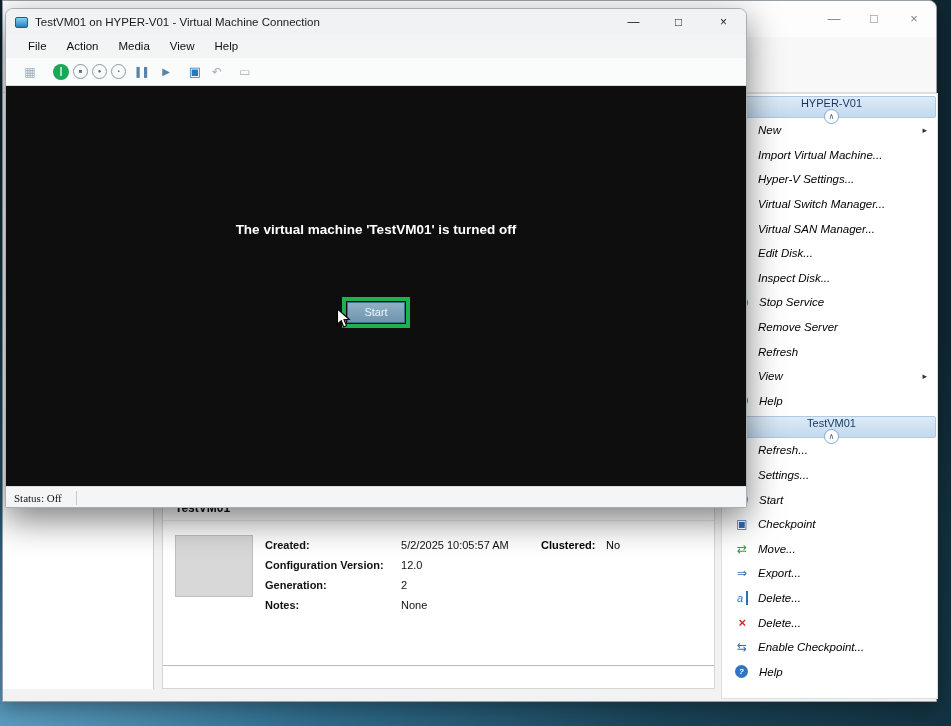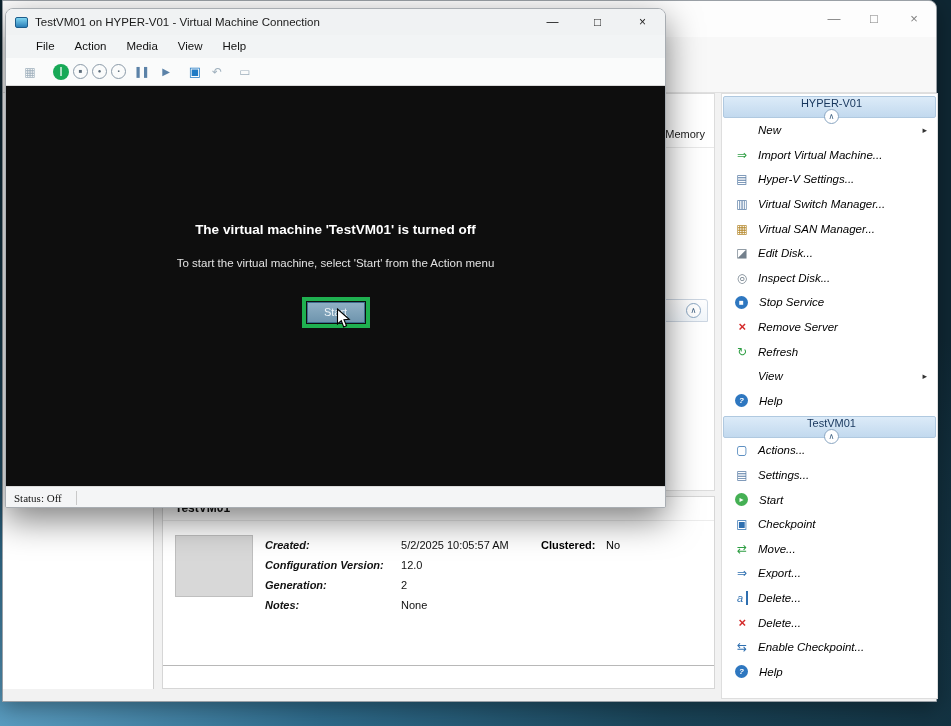--- a/index.html
+++ b/index.html
@@ -23,21 +23,21 @@
     background:linear-gradient(#ffffff,#f0f5fa); border:1px solid #ccd6e2; border-radius:3px 3px 0 0; }
   .chev { position:absolute; right:6px; top:3px; width:15px; height:15px; border:1px solid #8aa6c2; border-radius:50%;
     background:#fff; color:#3d5f80; font-size:8px; line-height:14px; text-align:center; }
 
   .left-pane { position:absolute; left:0; top:92px; width:151px; height:596px; background:#fff; border-right:1px solid #cfcfcf; }
 
   .details { position:absolute; left:159px; top:495px; width:553px; height:193px; background:#fff; border:1px solid #d6d6d6; }
   .details-hd { padding:4px 12px 5px; font-size:12px; font-weight:bold; color:#111; border-bottom:1px solid #ececec; }
   .thumb { position:absolute; left:12px; top:38px; width:78px; height:62px; background:#d8d8d8; border:1px solid #bfbfbf; }
   .frow { position:absolute; left:102px; font-size:11px; color:#111; white-space:nowrap; }
-  .frow .flabel { display:inline-block; width:133px; font-weight:bold;font-style:italic; }
+  .frow .flabel { display:inline-block; width:133px; font-weight:bold; }
   .r1{top:42px} .r2{top:62px} .r3{top:82px} .r4{top:102px}
   .clrow { position:absolute; left:378px; top:42px; font-size:11px; white-space:nowrap; }
   .clrow .flabel { display:inline-block; width:62px; font-weight:bold; }
   .tabs-line { position:absolute; left:0; right:0; top:168px; border-top:1px solid #b8b8b8; }
   .dtabs { position:absolute; left:8px; top:168px; display:flex; }
   .dtab { border:1px solid #b8b8b8; border-top:none; background:#f4f4f4; padding:3px 9px 4px; font-size:11px; color:#222; margin-right:2px; position:relative; }
   .dtab.active { background:#fff; }
   .dtab.active::before { content:""; position:absolute; top:-1px; left:0; right:0; height:1px; background:#fff; }
 
   
@@ -51,30 +51,30 @@
   .ai { flex:0 0 16px; text-align:center; font-size:12px; margin-right:8px; line-height:14px; }
   .c-green{color:#2f9e44} .c-blue{color:#2e6fb0} .c-slate{color:#5b7ea6} .c-gold{color:#b5892e} .c-gray{color:#73808c}
   .c-red{color:#d42a2a; font-weight:bold; font-size:13px;}
   .badge { flex:0 0 13px; width:13px; height:13px; border-radius:50%; background:#2e77c0; color:#fff;
     font-size:8px; line-height:13px; text-align:center; margin:0 11px 0 1px; font-weight:bold; }
   .b-green { background:#45b054; }
   .rn { border-right:2px solid #2e6fb0; flex:0 0 14px; margin-right:10px; font-size:11px; }
   .sub-arrow { margin-left:auto; margin-right:10px; font-size:9px; color:#333; }
 
   
-  .vmc { position:absolute; left:5px; top:8px; width:661px; height:500px; background:#fff;
+  .vmc { position:absolute; left:5px; top:8px; width:742px; height:500px; background:#fff;
     border:1px solid #a8adb2; border-radius:8px 8px 2px 2px; overflow:hidden;
     box-shadow:0 12px 34px rgba(0,0,0,.5); }
   .vmc-titlebar { height:26px; background:#f0f2f3; display:flex; align-items:center; padding-left:9px; }
   .vmc-appicon { width:13px; height:11px; border-radius:2px; border:1px solid #1d5d8c;
     background:linear-gradient(#7fd4f0,#2b7fb8); margin-right:7px; flex:0 0 13px; }
   .vmc-title { font-size:11.5px; color:#1a1a1a; white-space:nowrap; flex:1; }
   .vmc-controls { display:flex; height:26px; }
   .vmc-controls .wc { width:45px; line-height:26px; text-align:center; font-size:12px; color:#222; }
-  .vmc-menubar { height:23px; background:#f2f4f5; display:flex; align-items:center; padding-left:20px; }
+  .vmc-menubar { height:23px; background:#f2f4f5; display:flex; align-items:center; padding-left:12px; }
   .menu-item { padding:0 10px; font-size:11.5px; color:#111; line-height:23px; }
   .vmc-toolbar { height:28px; background:#fafbfb; border-bottom:1px solid #dadada; display:flex; align-items:center; padding-left:10px; }
   .tbi { width:18px; text-align:center; font-size:12px; flex:0 0 auto; }
   .tbi.dim { color:#9fb0bd; }
   .tbi.steel { color:#5b82a8; font-size:10px; }
   .tbi.pause { letter-spacing:1px; font-size:9px; }
   .tbi.cp { color:#1f7ac4; font-size:13px; }
   .circle-g { width:16px; height:16px; border-radius:50%; background:#18a957; color:#fff; font-size:9px;
     line-height:15px; text-align:center; font-weight:bold; flex:0 0 16px; }
   .circle-o { width:15px; height:15px; border-radius:50%; border:1.5px solid #8a9aa8; color:#5a6a78;
@@ -202,21 +202,21 @@
         <span class="badge">?</span>
         <span>Help</span>
       </div>
 
       <div class="agroup" style="margin-top:3px;">
         <span class="agh">TestVM01</span>
         <span class="chev">∧</span>
       </div>
       <div class="arow">
         <span class="ai c-blue">▢</span>
-        <span>Actions...</span>
+        <span>Refresh...</span>
       </div>
       <div class="arow">
         <span class="ai c-slate">▤</span>
         <span>Settings...</span>
       </div>
       <div class="arow">
         <span class="badge b-green">▸</span>
         <span>Start</span>
       </div>
       <div class="arow">
@@ -277,21 +277,20 @@
       <span class="circle-o ml4">▪</span>
       <span class="tbi steel pause ml9">▌▌</span>
       <span class="tbi steel ml4">▶</span>
       <span class="tbi cp ml11">▣</span>
       <span class="tbi dim ml4">↶</span>
       <span class="tbi dim ml10">▭</span>
     </div>
 
     <div class="vmc-screen">
       <div class="scr-line1">The virtual machine 'TestVM01' is turned off</div>
-      <div class="scr-line2">To start the virtual machine, select 'Start' from the Action menu</div>
       <div class="start-frame">
         <div class="start-btn">Start</div>
       </div>
       <svg class="cursor" width="15" height="21" viewBox="0 0 15 21">
         <path d="M1.5 1 L1.5 16 L5.3 12.6 L7.7 19 L10.5 17.8 L8 11.7 L13.2 11.4 Z" fill="#ffffff" stroke="#000000" stroke-width="1.1"></path>
       </svg>
     </div>
 
     <div class="vmc-status">
       <span class="st">Status: Off</span>

